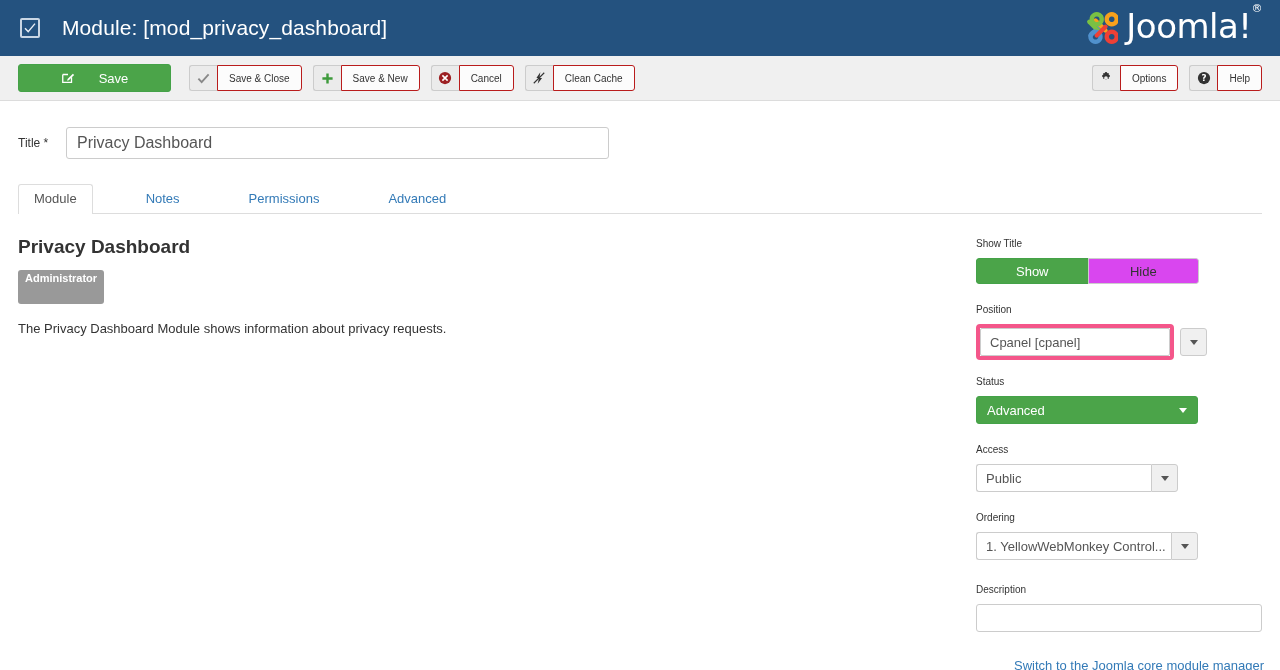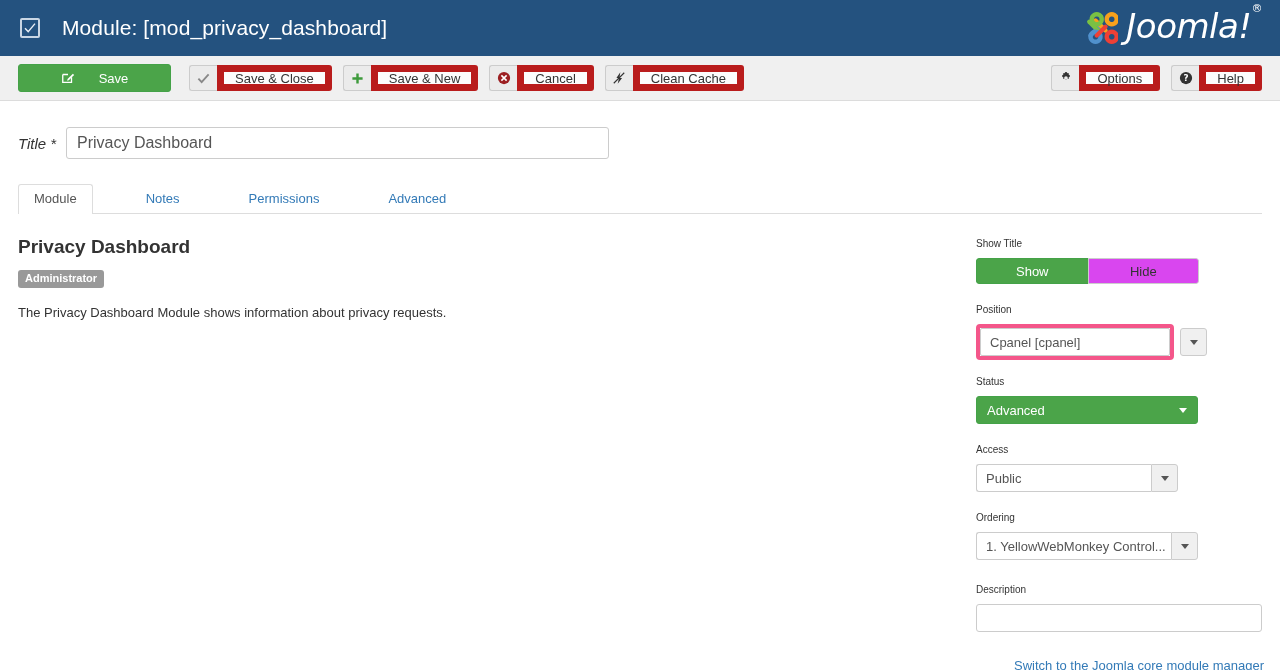--- a/index.html
+++ b/index.html
@@ -38,21 +38,20 @@
     white-space: nowrap;
   }
   .joomla-logo {
     position: absolute;
     right: 18px;
     top: 50%;
     transform: translateY(-50%);
     display: flex;
     align-items: center;
     gap: 8px;
-    font-style: italic;
   }
   .joomla-wordmark {
     color: #ffffff;
     font-size: 34px;
     letter-spacing: -.5px;
     font-family: "DejaVu Sans", sans-serif;
     line-height: 1;
     position: relative;
     top: -2px;
   }
@@ -73,22 +72,22 @@
     align-items: stretch;
     height: 26px;
     margin-right: 11px;
     border-radius: 3px;
   }
   .btn {
     display: inline-flex;
     align-items: center;
     justify-content: center;
     background: #fcfcfc;
-    border: 7px solid #b91c1c;
-    font-size: 13px;
+    border: 1px solid #b91c1c;
+    font-size: 10px;
     color: #333333;
     padding: 0 11px;
     height: 26px;
     white-space: nowrap;
     cursor: pointer;
     font-family: "Liberation Sans", sans-serif;
   }
   .btn-ico {
     display: inline-flex;
     align-items: center;
@@ -131,25 +130,24 @@
   .page {
     padding: 0 18px;
     position: relative;
   }
   .title-row {
     display: flex;
     align-items: center;
     padding-top: 26px;
   }
   .title-label {
-    font-size: 15px;
+    font-size: 12px;
     color: #333333;
     width: 48px;
     flex: 0 0 auto;
-    font-style: italic;
   }
   .title-input {
     width: 543px;
     height: 32px;
     border: 1px solid #cccccc;
     border-radius: 3px;
     padding: 0 10px;
     font-size: 16px;
     color: #555555;
     font-family: "Liberation Sans", sans-serif;
@@ -206,21 +204,21 @@
     margin: 0 0 10px 0;
     line-height: 22px;
   }
   .badge {
     display: inline-block;
     background: #999999;
     color: #ffffff;
     font-size: 11px;
     font-weight: bold;
     border-radius: 3px;
-    padding: 3px 7px 4px 7px;
+    padding: 3px 7px 20px 7px;
     line-height: 11px;
   }
   .module-desc {
     margin: 16px 0 0 0;
     font-size: 13px;
     color: #333333;
     line-height: 18px;
   }
 
   

